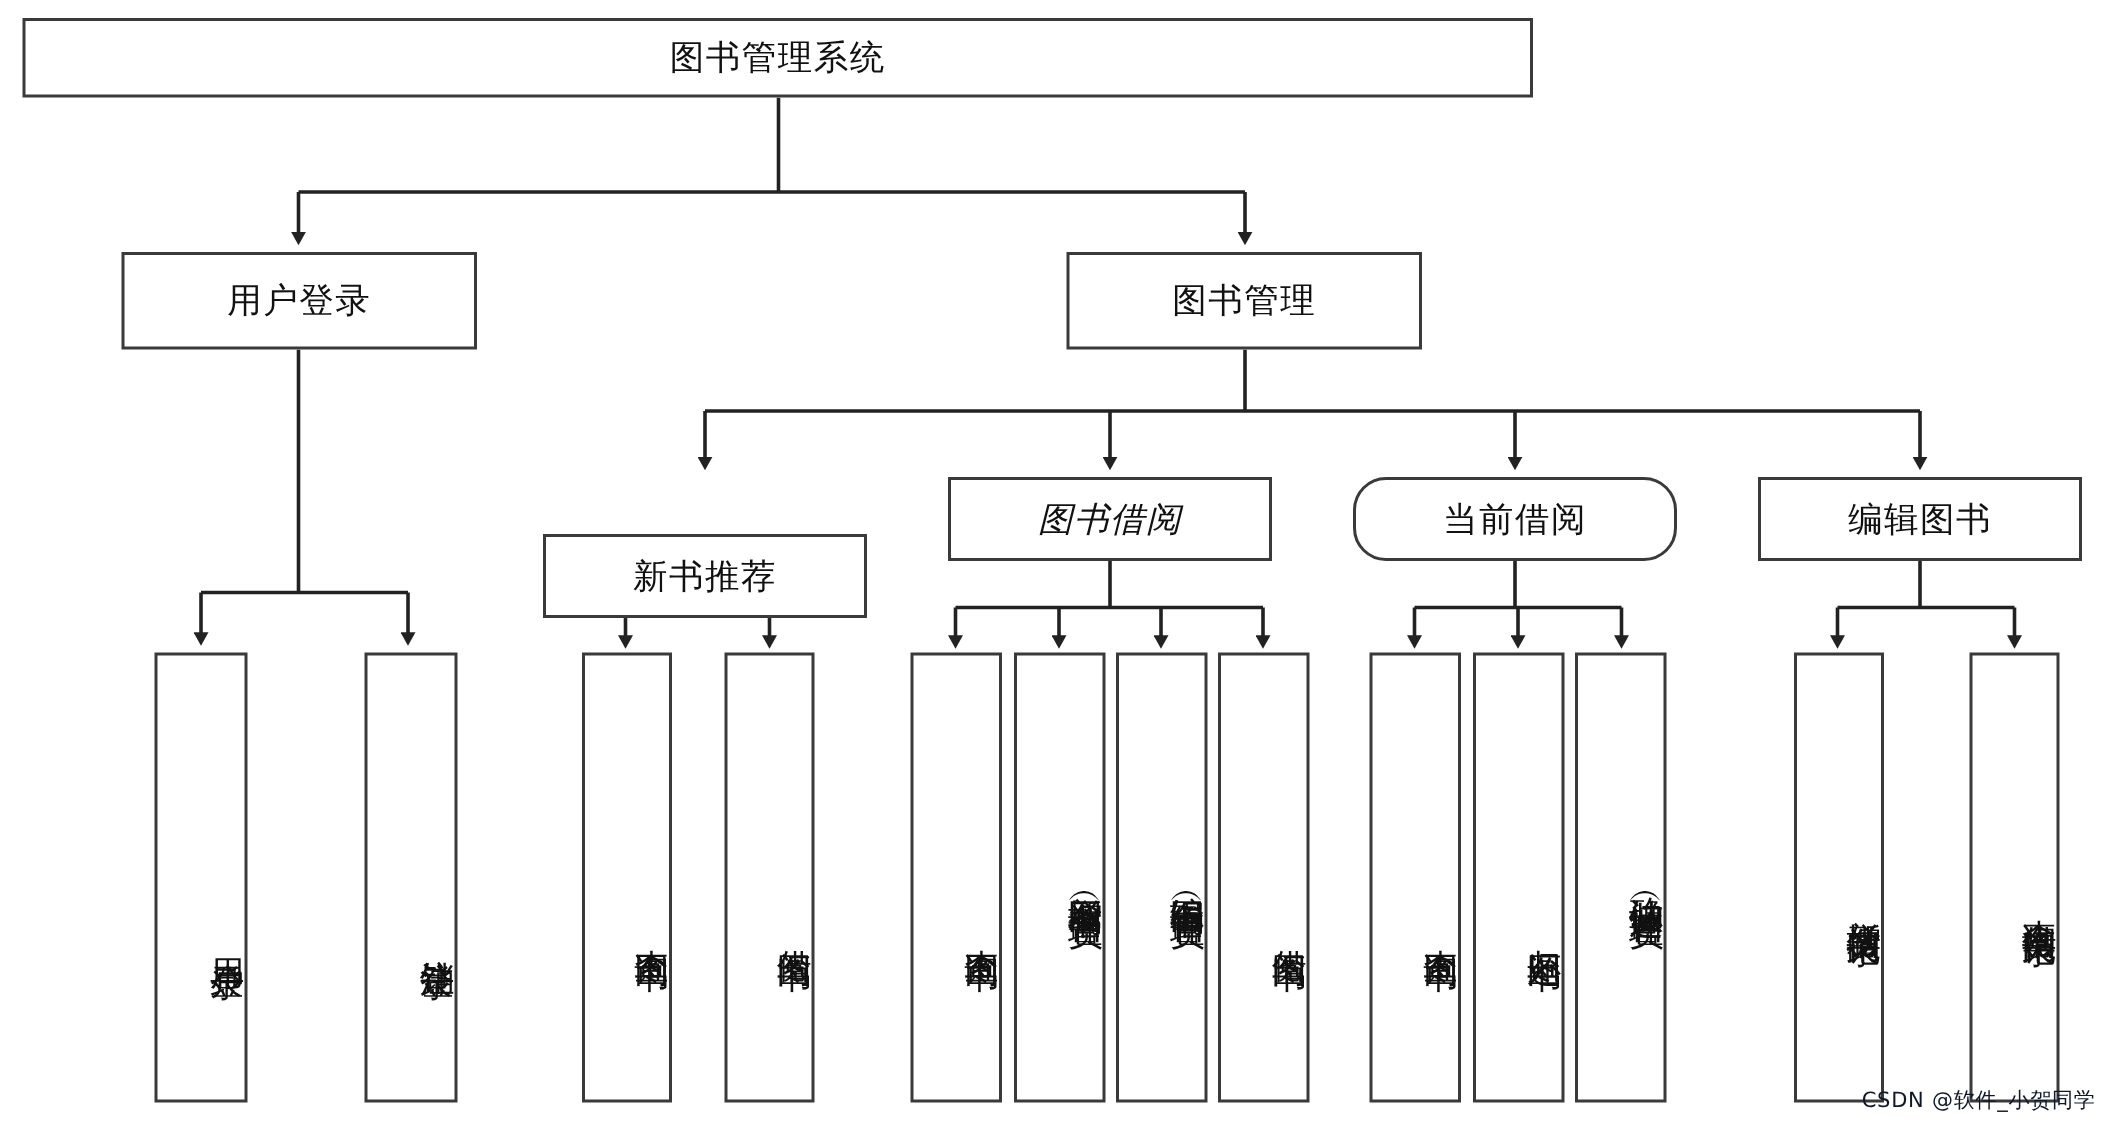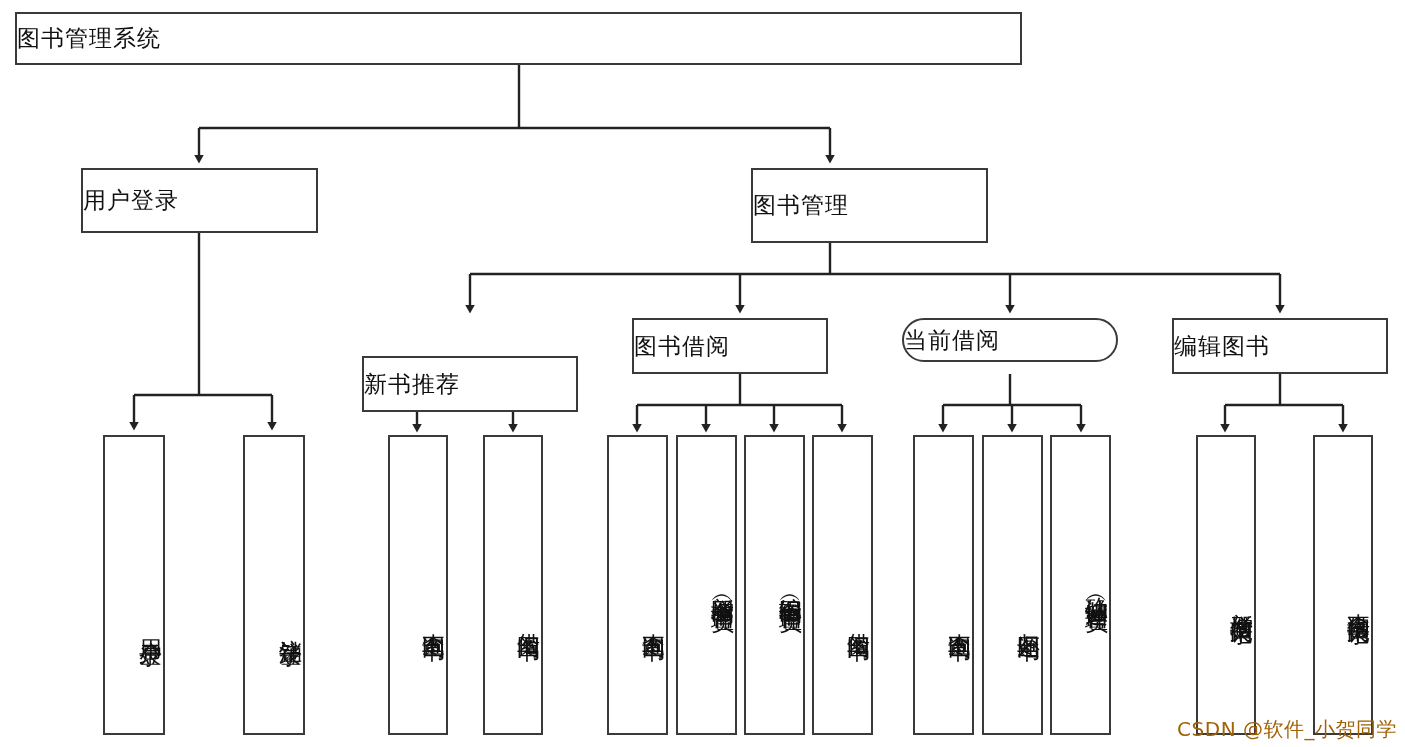--- a/index.html
+++ b/index.html
@@ -26,20 +26,21 @@
     height: 747px;
     pointer-events: none;
   }
   .node {
     position: absolute;
     box-sizing: border-box;
     border: 2px solid #3a3a3a;
     background: #ffffff;
     display: flex;
     align-items: center;
+    justify-content: center;
     color: #111111;
   }
   .node.horiz {
     font-size: 23px;
     letter-spacing: 1px;
   }
   .node.vert {
     writing-mode: vertical-rl;
     text-orientation: upright;
     font-size: 23px;
@@ -54,22 +55,22 @@
     padding-top: 4px;
   }
   .node-label {
     display: block;
     white-space: nowrap;
   }
   #watermark {
     position: absolute;
     right: 8px;
     bottom: 4px;
-    font-size: 20px;
-    color: #a16207;
+    font-size: 14px;
+    color: #0f172a;
     letter-spacing: 0.5px;
     white-space: nowrap;
     user-select: none;
   }
 </style>
 </head>
 <body>
 
 <div id="canvas">
 
@@ -126,33 +127,33 @@
   </svg>
 
   <div class="node horiz" style="left:15px; top:12px; width:1007px; height:53px;">
     <span class="node-label">图书管理系统</span>
   </div>
 
   <div class="node horiz" style="left:81px; top:168px; width:237px; height:65px;">
     <span class="node-label">用户登录</span>
   </div>
 
-  <div class="node horiz" style="left:711px; top:168px; width:237px; height:75px;margin-left:40px;">
+  <div class="node horiz" style="left:711px; top:168px; width:237px; height:65px;">
     <span class="node-label">图书管理</span>
   </div>
 
   <div class="node horiz" style="left:362px; top:318px; width:216px; height:56px;margin-top:38px;">
     <span class="node-label">新书推荐</span>
   </div>
 
-  <div class="node horiz" style="left:632px; top:318px; width:196px; height:56px;">
+  <div class="node horiz" style="left:632px; top:318px; width:216px; height:56px;font-style:italic;">
     <span class="node-label">图书借阅</span>
   </div>
 
-  <div class="node horiz" style="left:902px; top:318px; width:216px; height:44px;border-radius:22px;">
+  <div class="node horiz" style="left:902px; top:318px; width:216px; height:56px;border-radius:22px;">
     <span class="node-label">当前借阅</span>
   </div>
 
   <div class="node horiz" style="left:1172px; top:318px; width:216px; height:56px;">
     <span class="node-label">编辑图书</span>
   </div>
 
   <div class="node vert" style="left:103px; top:435px; width:62px; height:300px; padding-top:80px;">
     <span class="node-label">用户登录</span>
   </div>

